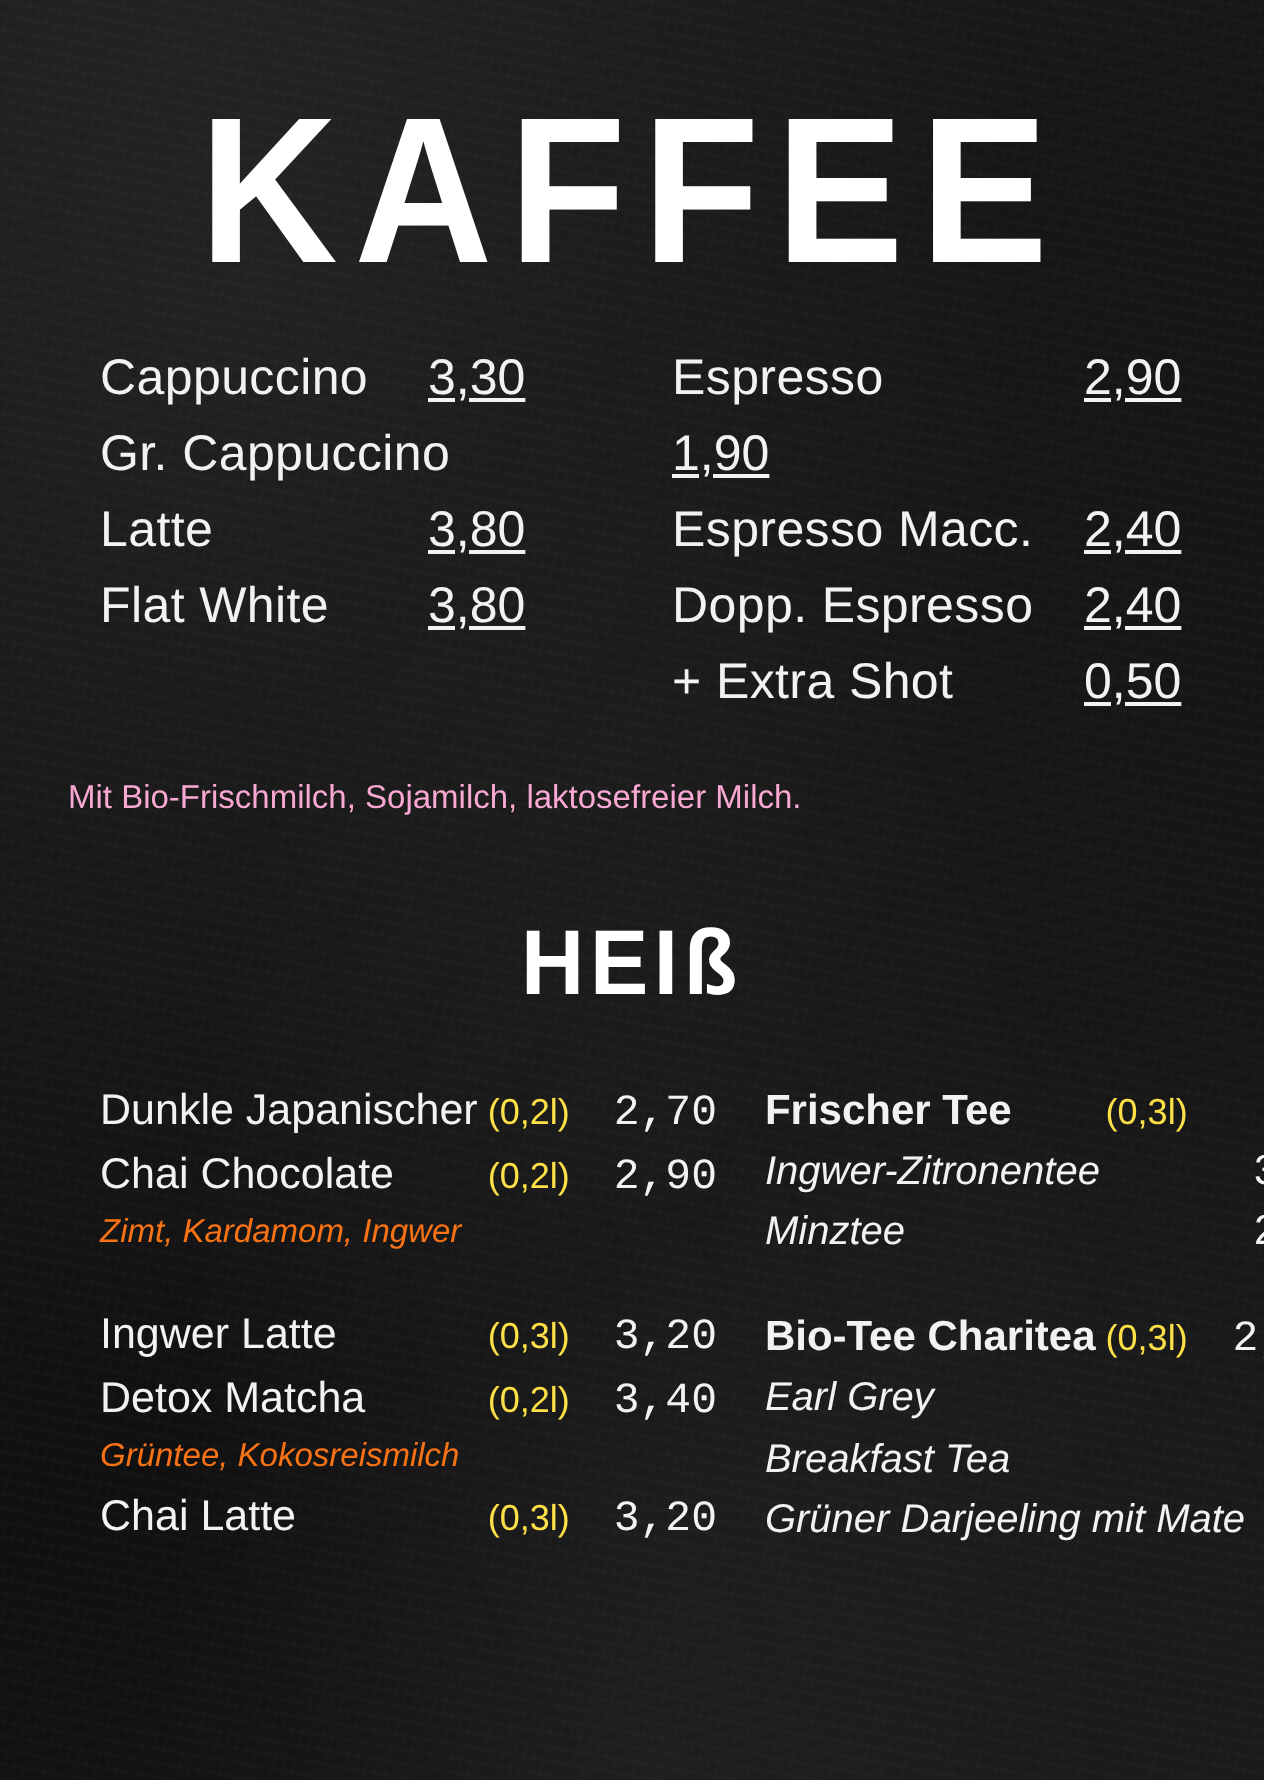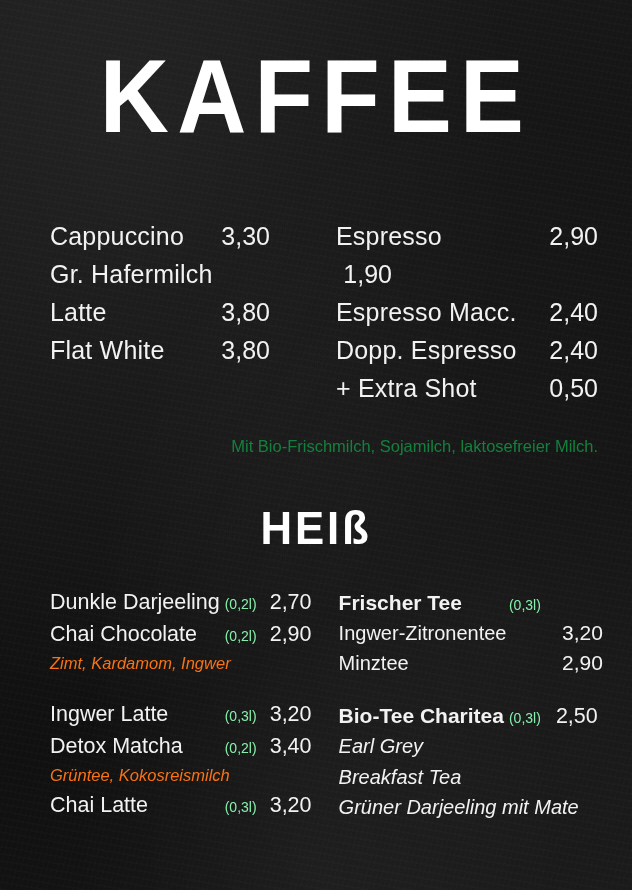--- a/index.html
+++ b/index.html
@@ -51,21 +51,21 @@
     letter-spacing: 9px;
     line-height: 1;
     margin-top: 44px;
     color: #ffffff;
     font-stretch: condensed;
     transform: scaleX(0.92);
   }
 
   
   .coffee-wrap {
-    margin-top: 69px;
+    margin-top: 22px;
     display: flex;
     gap: 10px;
   }
   .coffee-col {
     flex: 1;
   }
   .coffee-col.left { padding-left: 16px; }
   .coffee-col.right { padding-left: 14px; }
 
   .row {
@@ -74,32 +74,32 @@
     font-size: 25px;
     line-height: 1.52;
     white-space: nowrap;
   }
   .row .nm {
     flex: 1 1 auto;
     letter-spacing: 0.2px;
   }
   .row .pr {
     flex: 0 0 auto;
-    text-align: right;
     min-width: 56px;
+    text-decoration: underline;
   }
   .coffee-col.left .pr { padding-right: 42px; }
 
   
   .note {
     margin-top: 26px;
-    text-align: right;
+    text-align: left;
     font-size: 16.5px;
     line-height: 1.58;
-    color: #15803d;
+    color: #f9a8d4;
   }
 
   
   .subtitle {
     text-align: center;
     font-weight: 700;
     font-size: 46px;
     letter-spacing: 3px;
     margin-top: 42px;
     color: #ffffff;
@@ -123,46 +123,48 @@
   .item .label {
     flex: 1 1 auto;
     font-size: 21.5px;
     line-height: 1.48;
   }
   .item .label.big {
     font-size: 21px;
     font-weight: 600;
   }
   .item .size {
-    font-size: 14px;
+    font-size: 18px;
     margin-left: 5px;
-    color: #86efac;
+    color: #fde047;
   }
   .item .price {
     flex: 0 0 auto;
     font-size: 21.5px;
-    margin-left: 10px;
-    text-align: center;
+    margin-left: 22px;
+    text-align: right;
+    font-family: Liberation Mono, monospace;
   }
   .hot-col.left .price { min-width: 48px; }
   .hot-col.right .price { min-width: 52px; }
   .desc {
     font-style: italic;
     font-size: 16.5px;
     line-height: 1.5;
     color: #f97316;
     margin-bottom: 2px;
   }
   .sub-item {
     display: flex;
     align-items: baseline;
     white-space: nowrap;
   }
   .sub-item .sname {
     flex: 1 1 auto;
+    font-style: italic;
     font-size: 20px;
     line-height: 1.5;
   }
   .sub-item .sprice {
     flex: 0 0 auto;
     font-size: 21px;
     text-align: right;
     min-width: 52px;
   }
   .gap-md { height: 22px; }
@@ -181,21 +183,21 @@
 
   <div class="title">KAFFEE</div>
 
   <div class="coffee-wrap">
     <div class="coffee-col left">
       <div class="row">
         <span class="nm">Cappuccino</span>
         <span class="pr">3,30</span>
       </div>
       <div class="row">
-        <span class="nm">Gr. Hafermilch</span>
+        <span class="nm">Gr. Cappuccino</span>
       </div>
       <div class="row">
         <span class="nm">Latte</span>
         <span class="pr">3,80</span>
       </div>
       <div class="row">
         <span class="nm">Flat White</span>
         <span class="pr">3,80</span>
       </div>
     </div>
@@ -225,21 +227,21 @@
   <div class="note">
     <div>Mit Bio-Frischmilch, Sojamilch, laktosefreier Milch.</div>
   </div>
 
   <div class="subtitle">HEIß</div>
 
   <div class="hot-wrap">
 
     <div class="hot-col left">
       <div class="item">
-        <span class="label">Dunkle Darjeeling</span>
+        <span class="label">Dunkle Japanischer</span>
         <span class="size">(0,2l)</span>
         <span class="price">2,70</span>
       </div>
       <div class="item">
         <span class="label">Chai Chocolate</span>
         <span class="size">(0,2l)</span>
         <span class="price">2,90</span>
       </div>
       <div class="desc">Zimt, Kardamom, Ingwer</div>
 

